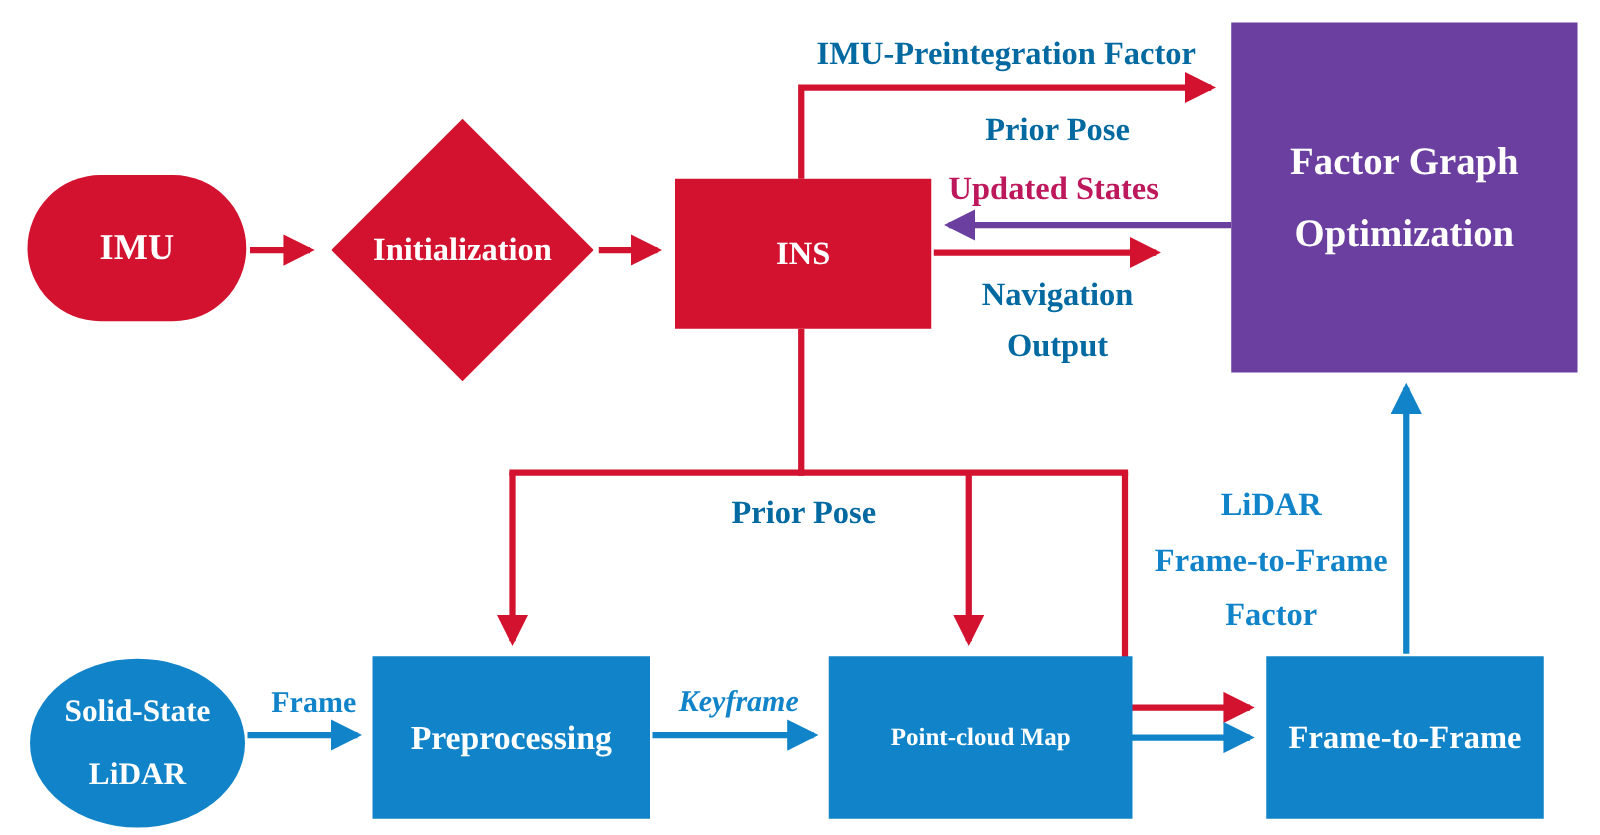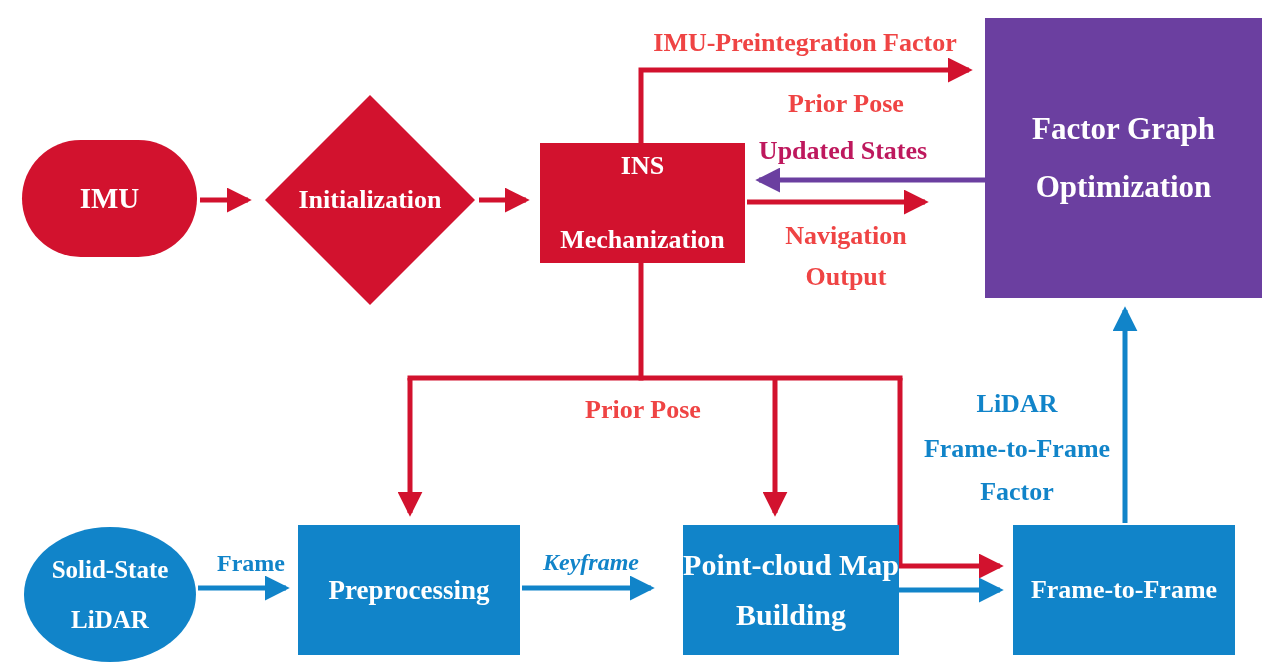--- a/index.html
+++ b/index.html
@@ -24,31 +24,31 @@
   .blue-bg   { background: #1184C9; }
   .purple-bg { background: #6B3FA0; }
 
   .node-imu   { left: 22px;  top: 140px; width: 175px; height: 117px; border-radius: 60px; font-size: 29px; font-family: Liberation Serif, serif; }
   .node-init  { left: 265px; top: 95px;  width: 210px; height: 210px;
                 clip-path: polygon(50% 0, 100% 50%, 50% 100%, 0 50%); font-size: 26px; }
   .node-ins   { left: 540px; top: 143px; width: 205px; height: 120px; font-size: 26px; line-height: 48px; gap: 26px; }
   .node-fgo   { left: 985px; top: 18px;  width: 277px; height: 280px; font-size: 31px; line-height: 58px; }
   .node-lidar { left: 24px;  top: 527px; width: 172px; height: 135px; border-radius: 50%; font-size: 25px; line-height: 50px; }
   .node-prep  { left: 298px; top: 525px; width: 222px; height: 130px; font-size: 27px; justify-content: center; }
-  .node-pcmb  { left: 663px; top: 525px; width: 216px; height: 130px; font-size: 30px; line-height: 50px; margin-left: 20px; }
+  .node-pcmb  { left: 663px; top: 525px; width: 243px; height: 130px; font-size: 20px; line-height: 50px; }
   .node-ffda  { left: 1013px; top: 525px; width: 222px; height: 130px; font-size: 26px; line-height: 50px; }
 
   .label {
     position: absolute;
     transform: translate(-50%, -50%);
     font-weight: bold; white-space: nowrap; text-align: center;
     font-size: 26px;
   }
   .label.small { font-size: 24px; }
-  .red-t    { color: #ef4444; }
+  .red-t    { color: #0369a1; }
   .blue-t   { color: #1184C9; }
   .purple-t { color: #be185d; }
 </style>
 </head>
 <body>
 
 <div class="canvas">
 
   <svg class="edges" viewBox="0 0 1280 668" fill="none" xmlns="http://www.w3.org/2000/svg">
     <defs>
@@ -84,40 +84,38 @@
   <div class="node red-bg node-imu">
     <span>IMU</span>
   </div>
 
   <div class="node red-bg node-init">
     <span>Initialization</span>
   </div>
 
   <div class="node red-bg node-ins">
     <span>INS</span>
-    <span>Mechanization</span>
   </div>
 
   <div class="node purple-bg node-fgo">
     <span>Factor Graph</span>
     <span>Optimization</span>
   </div>
 
   <div class="node blue-bg node-lidar">
     <span>Solid-State</span>
     <span>LiDAR</span>
   </div>
 
   <div class="node blue-bg node-prep">
     <span>Preprocessing</span>
   </div>
 
   <div class="node blue-bg node-pcmb">
     <span>Point-cloud Map</span>
-    <span>Building</span>
   </div>
 
   <div class="node blue-bg node-ffda">
     <span>Frame-to-Frame</span>
   </div>
 
   <div class="label red-t" style="left:805px; top:43px;">IMU-Preintegration Factor</div>
 
   <div class="label red-t" style="left:846px; top:104px;">Prior Pose</div>
 

